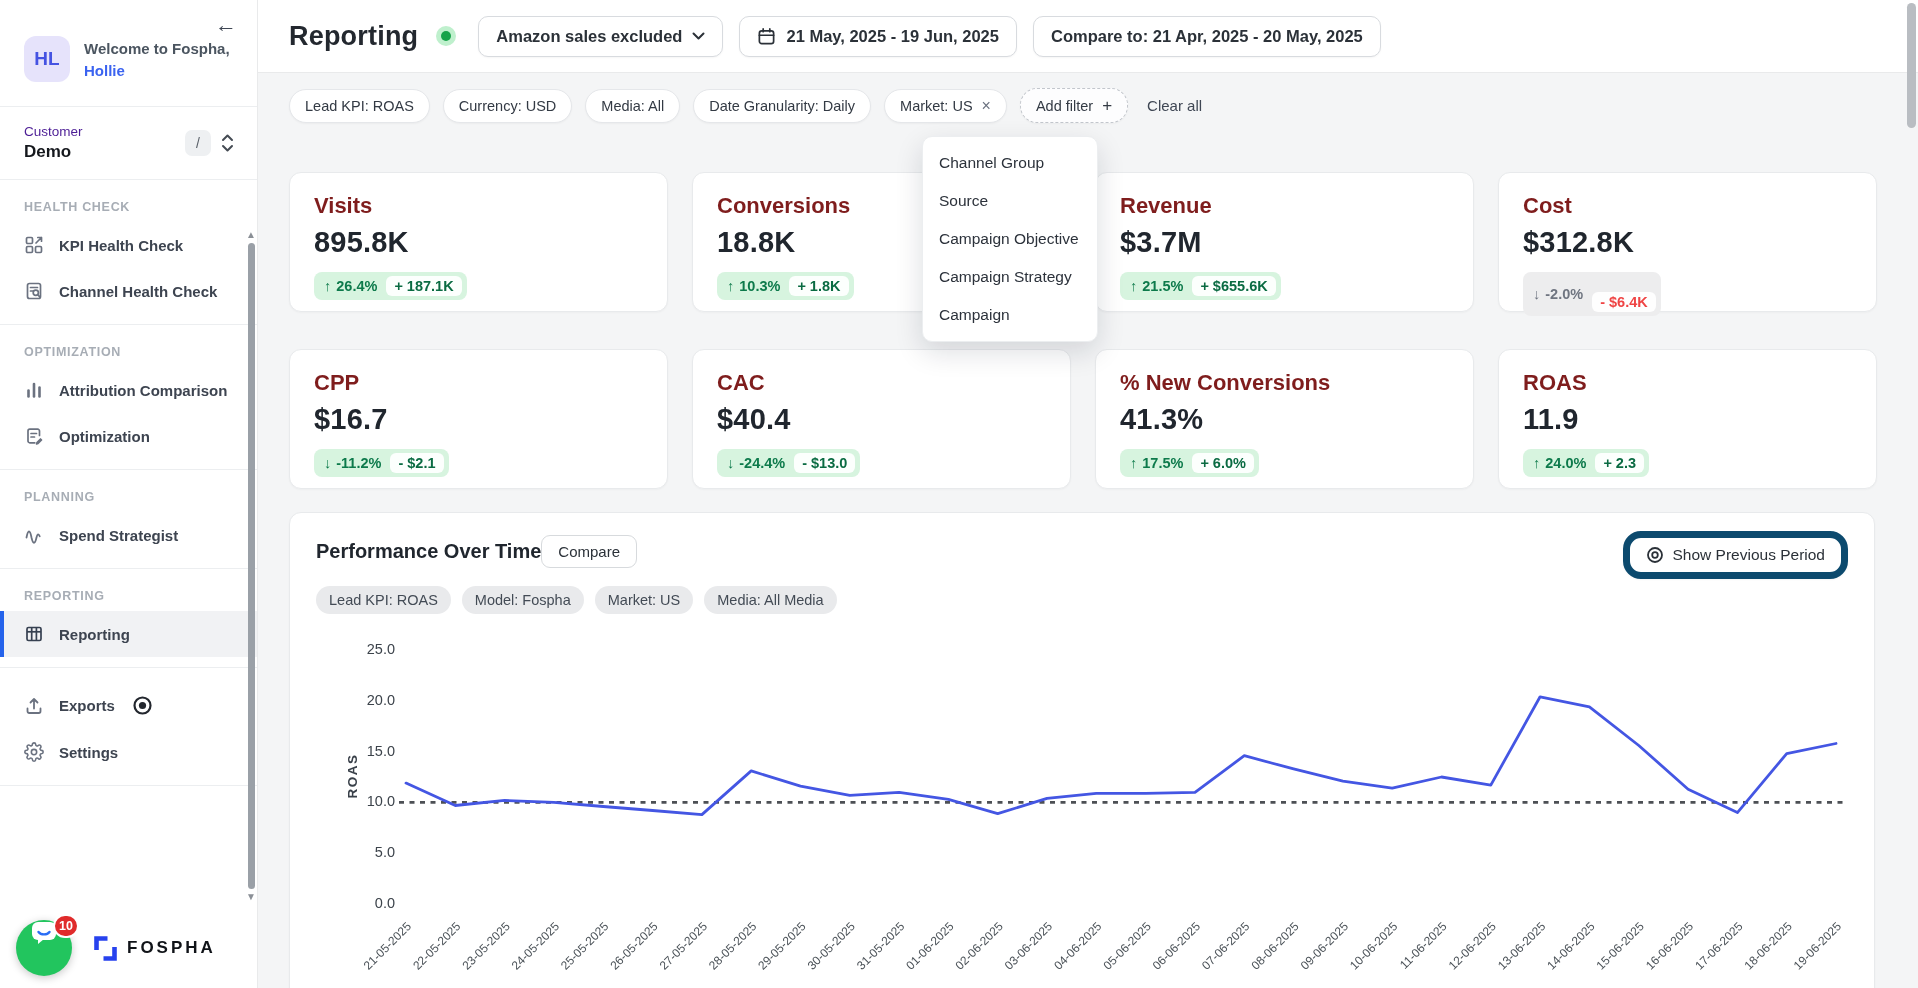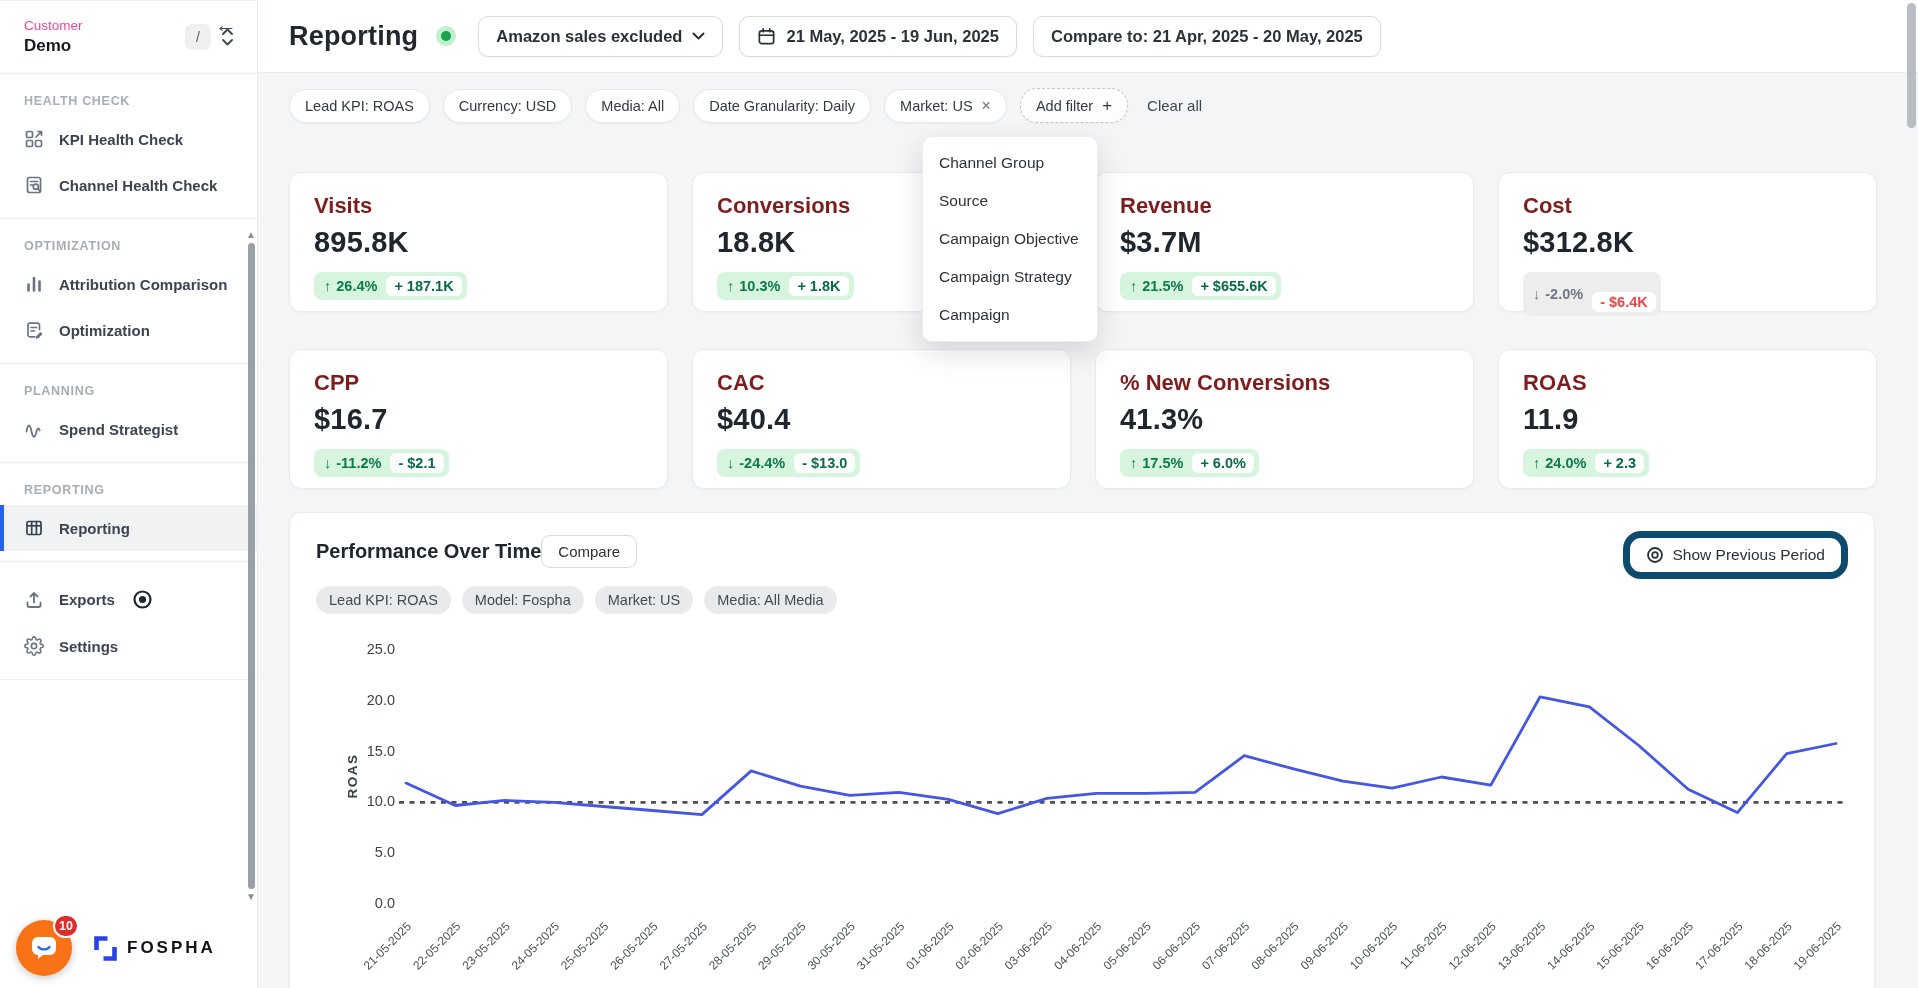--- a/index.html
+++ b/index.html
@@ -11,36 +11,36 @@
   .sidebar { position:absolute; left:0; top:0; width:258px; height:988px; background:#fff;
     border-right:1px solid #e9eaeb; z-index:30; }
   .collapse-btn { position:absolute; top:12px; right:20px; font-size:22px; color:#3f4754; cursor:pointer; background:none; border:none; }
   .profile { display:flex; gap:14px; padding:36px 12px 24px 24px; align-items:flex-start; }
   .avatar { width:46px; height:46px; border-radius:12px; background:#e6e3fb; color:#4553e2;
     display:flex; align-items:center; justify-content:center; font-size:19px; font-weight:700; flex:0 0 auto; }
   .welcome { font-size:15px; font-weight:700; color:#4b5560; line-height:1.45; padding-top:2px; }
   .welcome .user { color:#3b63f0; font-weight:700; }
   .sb-divider { height:1px; background:#eceef0; }
   .customer { padding:17px 22px 17px 24px; display:flex; align-items:center; justify-content:space-between; }
-  .customer-label { font-size:13.5px; color:#ec4899; }
+  .customer-label { font-size:13.5px; color:#4c1d95; }
   .customer-name { font-size:17px; font-weight:700; color:#15181d; margin-top:3px; }
   .cust-controls { display:flex; align-items:center; gap:9px; }
   .hotkey { width:26px; height:26px; border-radius:7px; background:#eef0f2; color:#5a6069; font-size:14px;
     display:flex; align-items:center; justify-content:center; }
   .sb-group { padding:8px 0 10px; }
   .sb-group-label { padding:12px 24px 8px; font-size:12.5px; font-weight:600; letter-spacing:.7px; color:#a7adb5; }
   .sb-item { display:flex; align-items:center; gap:15px; padding:13px 24px; font-size:15px; font-weight:600;
     color:#3d4450; position:relative; cursor:pointer;text-align:right; }
   .sb-item svg { flex:0 0 auto; }
   .sb-item.active { background:#f1f2f4; }
   .sb-item.active::before { content:''; position:absolute; left:0; top:0; bottom:0; width:4px; background:#2563eb; }
   .sb-footer { padding:14px 0 10px; }
   .brand-row { position:absolute; left:16px; bottom:12px; display:flex; align-items:center; gap:20px; }
-  .chat-fab { position:relative; width:56px; height:56px; border-radius:50%; background:#f97316; cursor:pointer;
-    display:flex; align-items:center; justify-content:center; box-shadow:0 2px 8px rgba(0,0,0,.22); }
+  .chat-fab { position:relative; width:56px; height:56px; border-radius:50%; background:#22c55e; cursor:pointer;
+    display:flex; align-items:flex-start; justify-content:center; box-shadow:0 2px 8px rgba(0,0,0,.22); }
   .chat-badge { position:absolute; top:-6px; right:-7px; min-width:24px; height:24px; border-radius:12px;
     background:#e02b2b; border:2.5px solid #fff; color:#fff; font-size:12.5px; font-weight:700;
     display:flex; align-items:center; justify-content:center; padding:0 4px; }
   .logo { display:flex; align-items:center; gap:8px; }
   .logo-text { font-size:17px; font-weight:800; letter-spacing:3px; color:#101318; }
   .sb-scrollbar { position:absolute; right:1px; top:230px; width:10px; height:672px; display:flex;
     flex-direction:column; align-items:center; }
   .sb-scroll-arrow { color:#8a8f96; font-size:10px; line-height:10px; }
   .sb-scroll-thumb { width:7px; flex:1 1 auto; background:#9aa0a7; border-radius:4px; margin:3px 0; }
 
@@ -101,20 +101,27 @@
     background:#b9bdc2; z-index:80; cursor:pointer; }
 </style>
 </head>
 <body>
 
 <div class="stage">
 
   <aside class="sidebar">
     <button class="collapse-btn"><span>←</span></button>
 
+    <div class="profile">
+      <div class="avatar">HL</div>
+      <div class="welcome">
+        <span>Welcome to Fospha,</span><br>
+        <span class="user">Hollie</span>
+      </div>
+    </div>
     <div class="sb-divider"></div>
 
     <div class="customer">
       <div>
         <div class="customer-label">Customer</div>
         <div class="customer-name">Demo</div>
       </div>
       <div class="cust-controls">
         <span class="hotkey">/</span>
         <svg width="15" height="18" viewBox="0 0 15 18">

